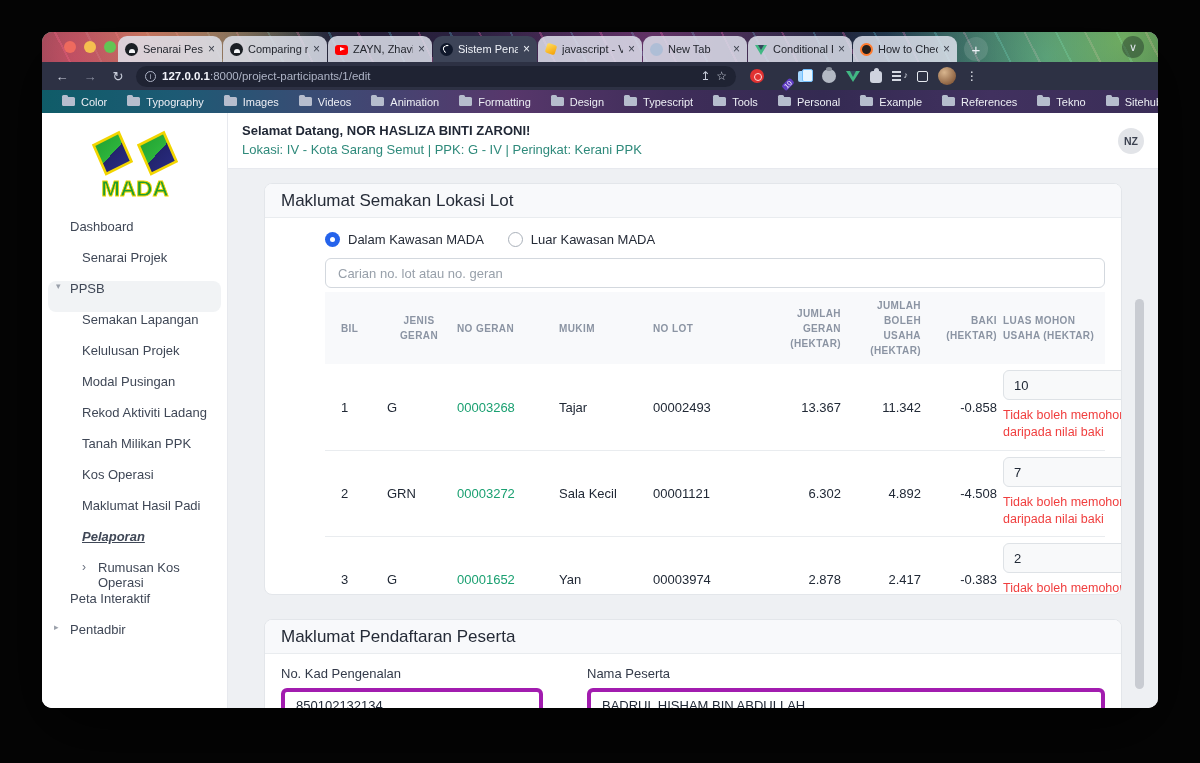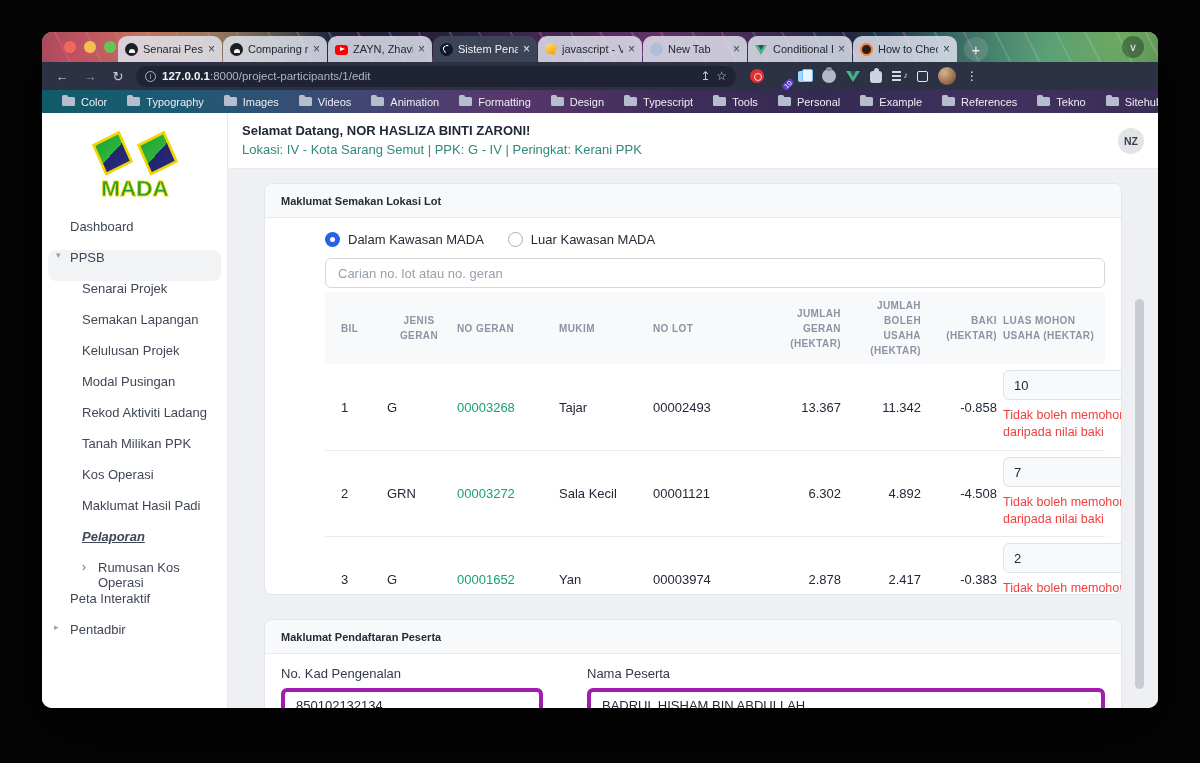--- a/index.html
+++ b/index.html
@@ -113,21 +113,21 @@
   .page-header{flex:0 0 56px;background:#fff;border-bottom:1px solid #e7e9ee;display:flex;align-items:center;padding:0 14px;}
   .greet-block{line-height:1.45;}
   .greet{font-size:13px;font-weight:700;color:#212836;}
   .greet-meta{font-size:13px;color:#2f8a7b;}
   .hdr-avatar{margin-left:auto;width:26px;height:26px;border-radius:50%;background:#e2e4e8;color:#3c4250;
       font-size:10.5px;font-weight:700;display:flex;align-items:center;justify-content:center;}
   .main{flex:1;padding:14px 36px 0;overflow:hidden;}
 
   .card{background:#fff;border:1px solid #e3e6ea;border-radius:8px;overflow:hidden;}
   .card-head{background:#f8f9fb;border-bottom:1px solid #e9ecef;padding:0 16px;height:34px;display:flex;align-items:center;
-      font-size:11px;color:#252b37;font-weight:700;}
+      font-size:17px;color:#252b37;font-weight:400;}
   .card-lot{height:412px;}
   .card-body{padding:10px 16px 0;margin-left:44px;}
   .radio-row{display:flex;align-items:center;gap:24px;height:22px;margin-bottom:8px;}
   .radio-opt{display:flex;align-items:center;gap:8px;font-size:13px;color:#252b37;}
   .rb{width:15px;height:15px;border-radius:50%;border:1.5px solid #a9b0b9;position:relative;flex:0 0 auto;}
   .rb.checked{border:none;background:#2563eb;}
   .rb.checked::after{content:"";position:absolute;left:5px;top:5px;width:5px;height:5px;border-radius:50%;background:#fff;}
   .search-input{width:100%;height:30px;border:1px solid #d3d8de;border-radius:6px;padding:0 12px;font-size:13px;color:#333;outline:none;margin-bottom:4px;}
   .search-input::placeholder{color:#98a0aa;}
 
@@ -332,28 +332,28 @@
             <text x="60" y="74" text-anchor="middle" font-size="25" font-weight="bold" fill="#1f9d2f" stroke="#f2d500" stroke-width="0.9" font-family="Liberation Sans, sans-serif">MADA</text>
           </svg>
         </div>
         <nav class="side-nav">
 
             <div class="side-item" data-type="top">
               <span class="tri"></span>
               <span class="side-label">Dashboard</span>
             </div>
 
+            <div class="side-item" data-type="sub">
+              <span class="tri"></span>
+              <span class="side-label">Senarai Projek</span>
+            </div>
+
             <div class="side-item" data-type="group-open">
               <span class="tri"></span>
               <span class="side-label">PPSB</span>
-            </div>
-
-            <div class="side-item" data-type="sub">
-              <span class="tri"></span>
-              <span class="side-label">Senarai Projek</span>
             </div>
 
 
             <div class="side-item" data-type="sub">
               <span class="tri"></span>
               <span class="side-label">Semakan Lapangan</span>
             </div>
 
             <div class="side-item" data-type="sub">
               <span class="tri"></span>

